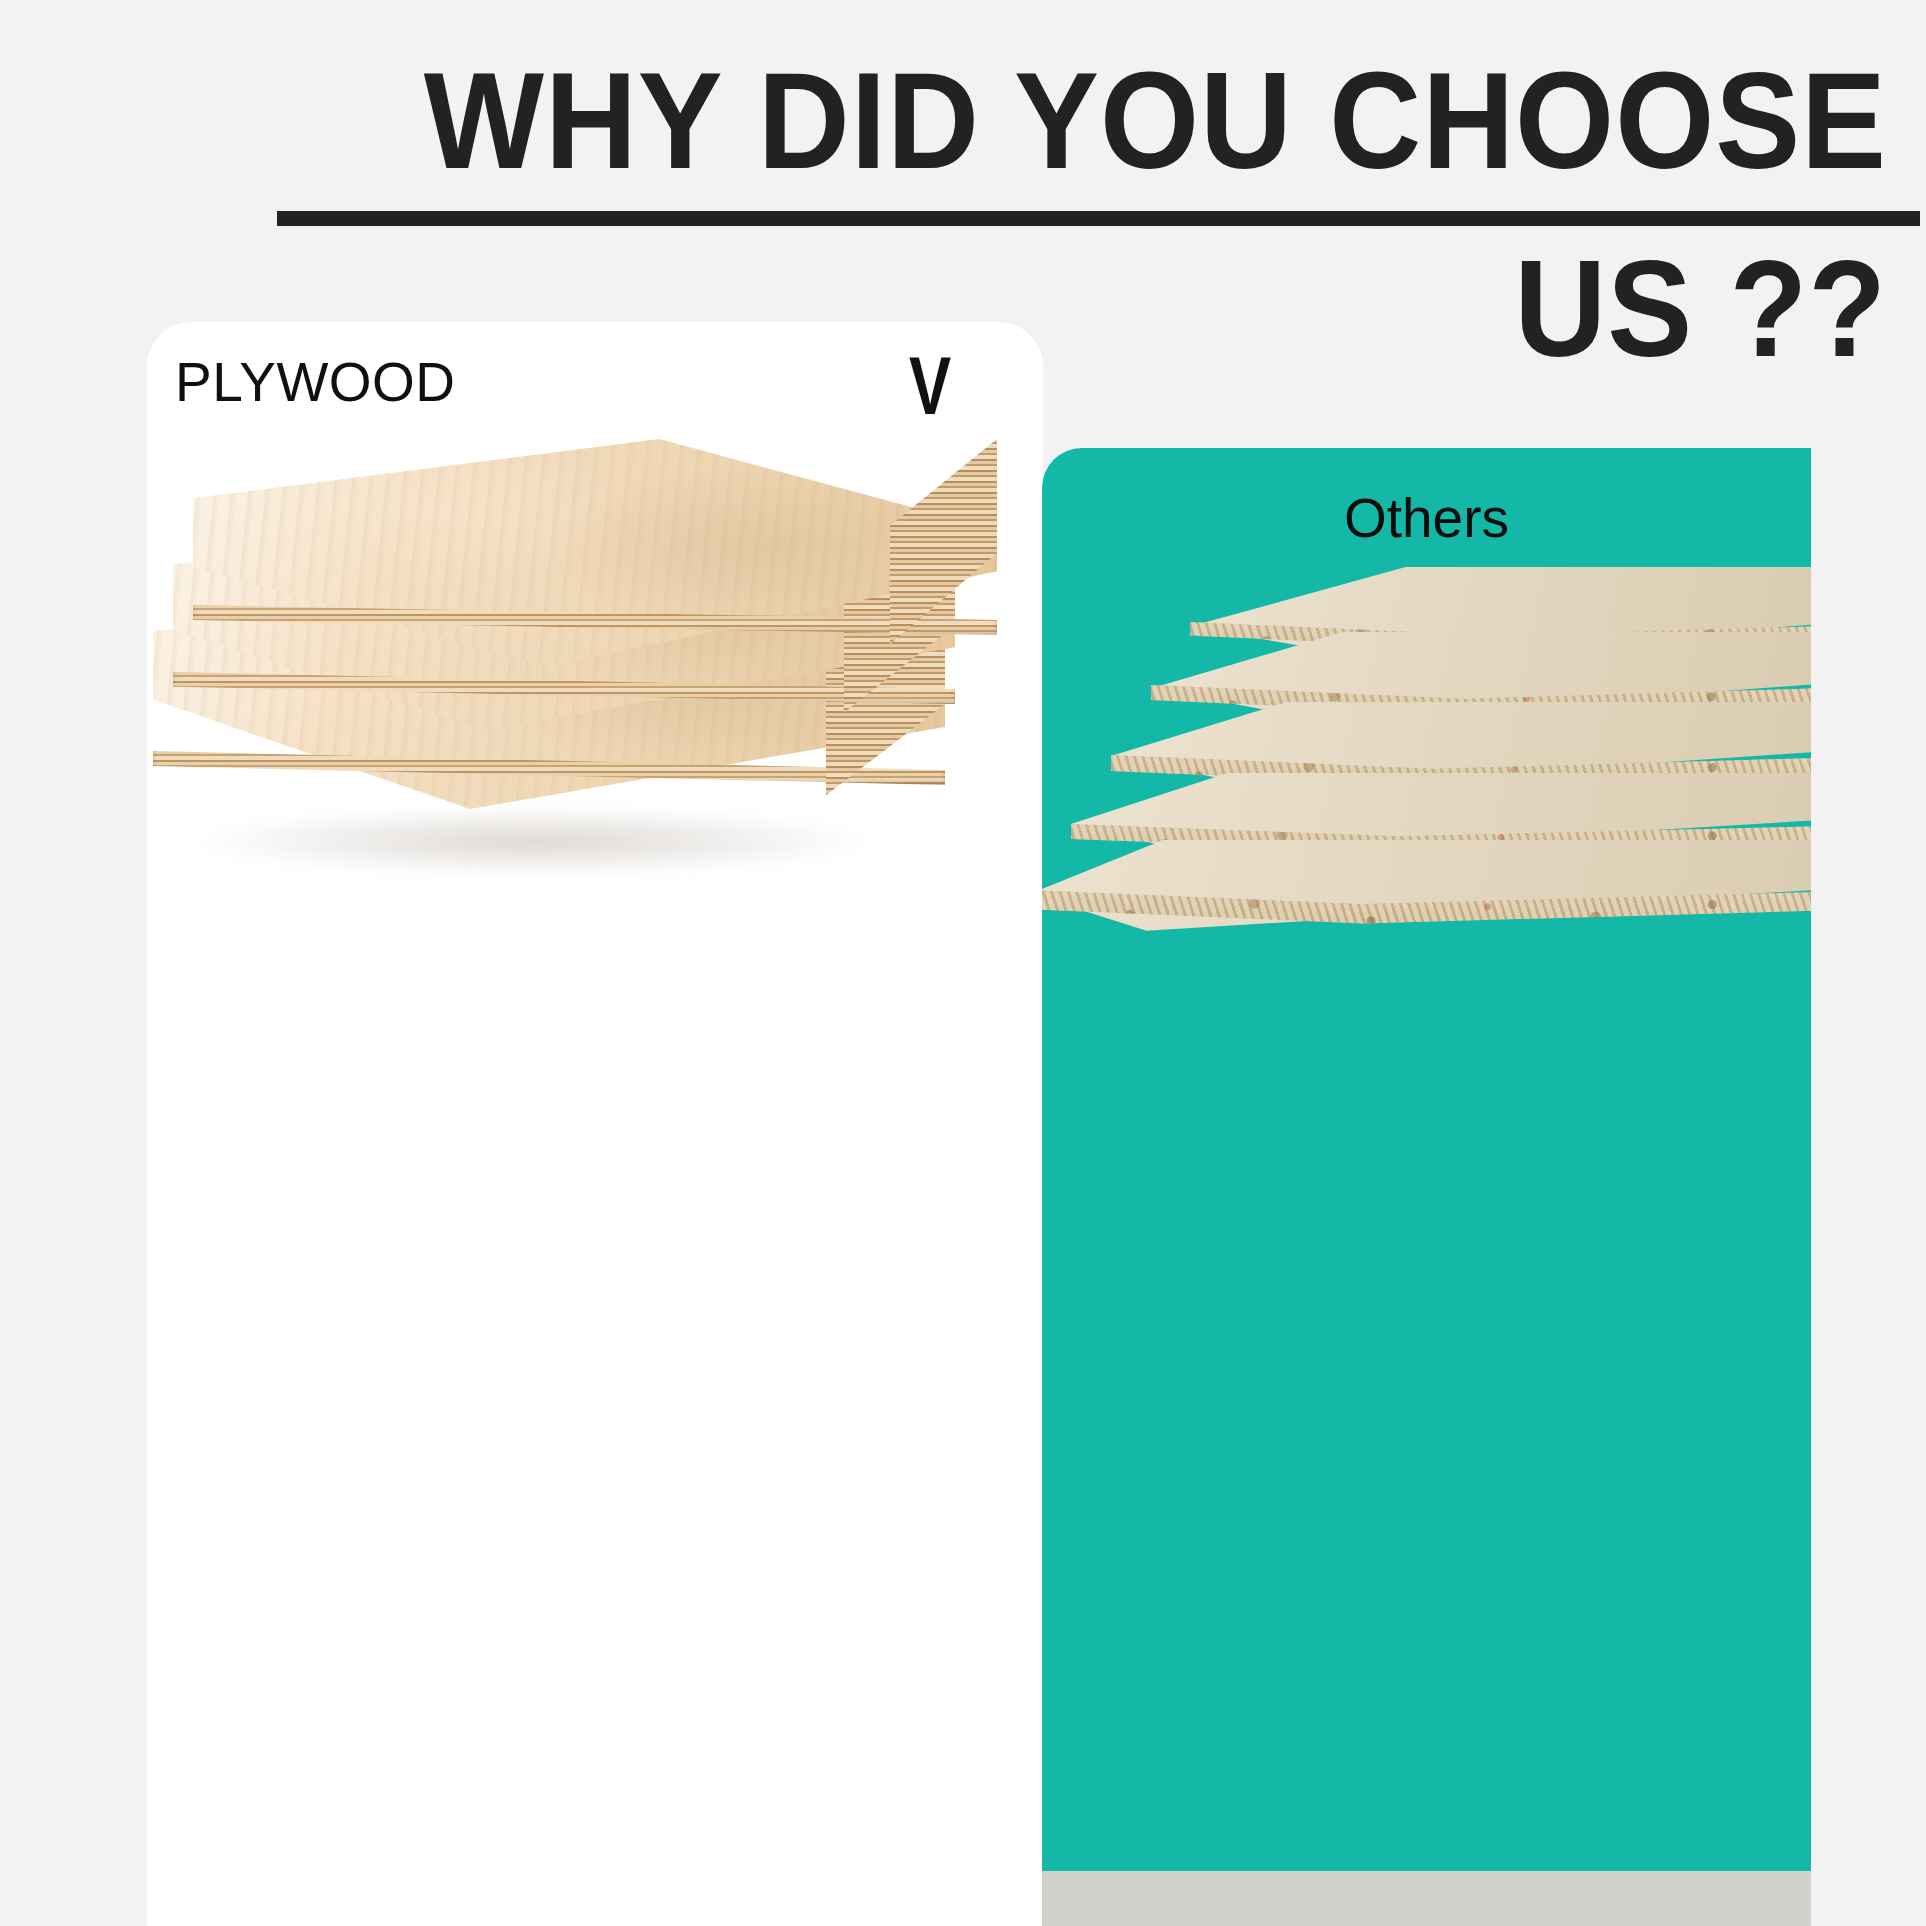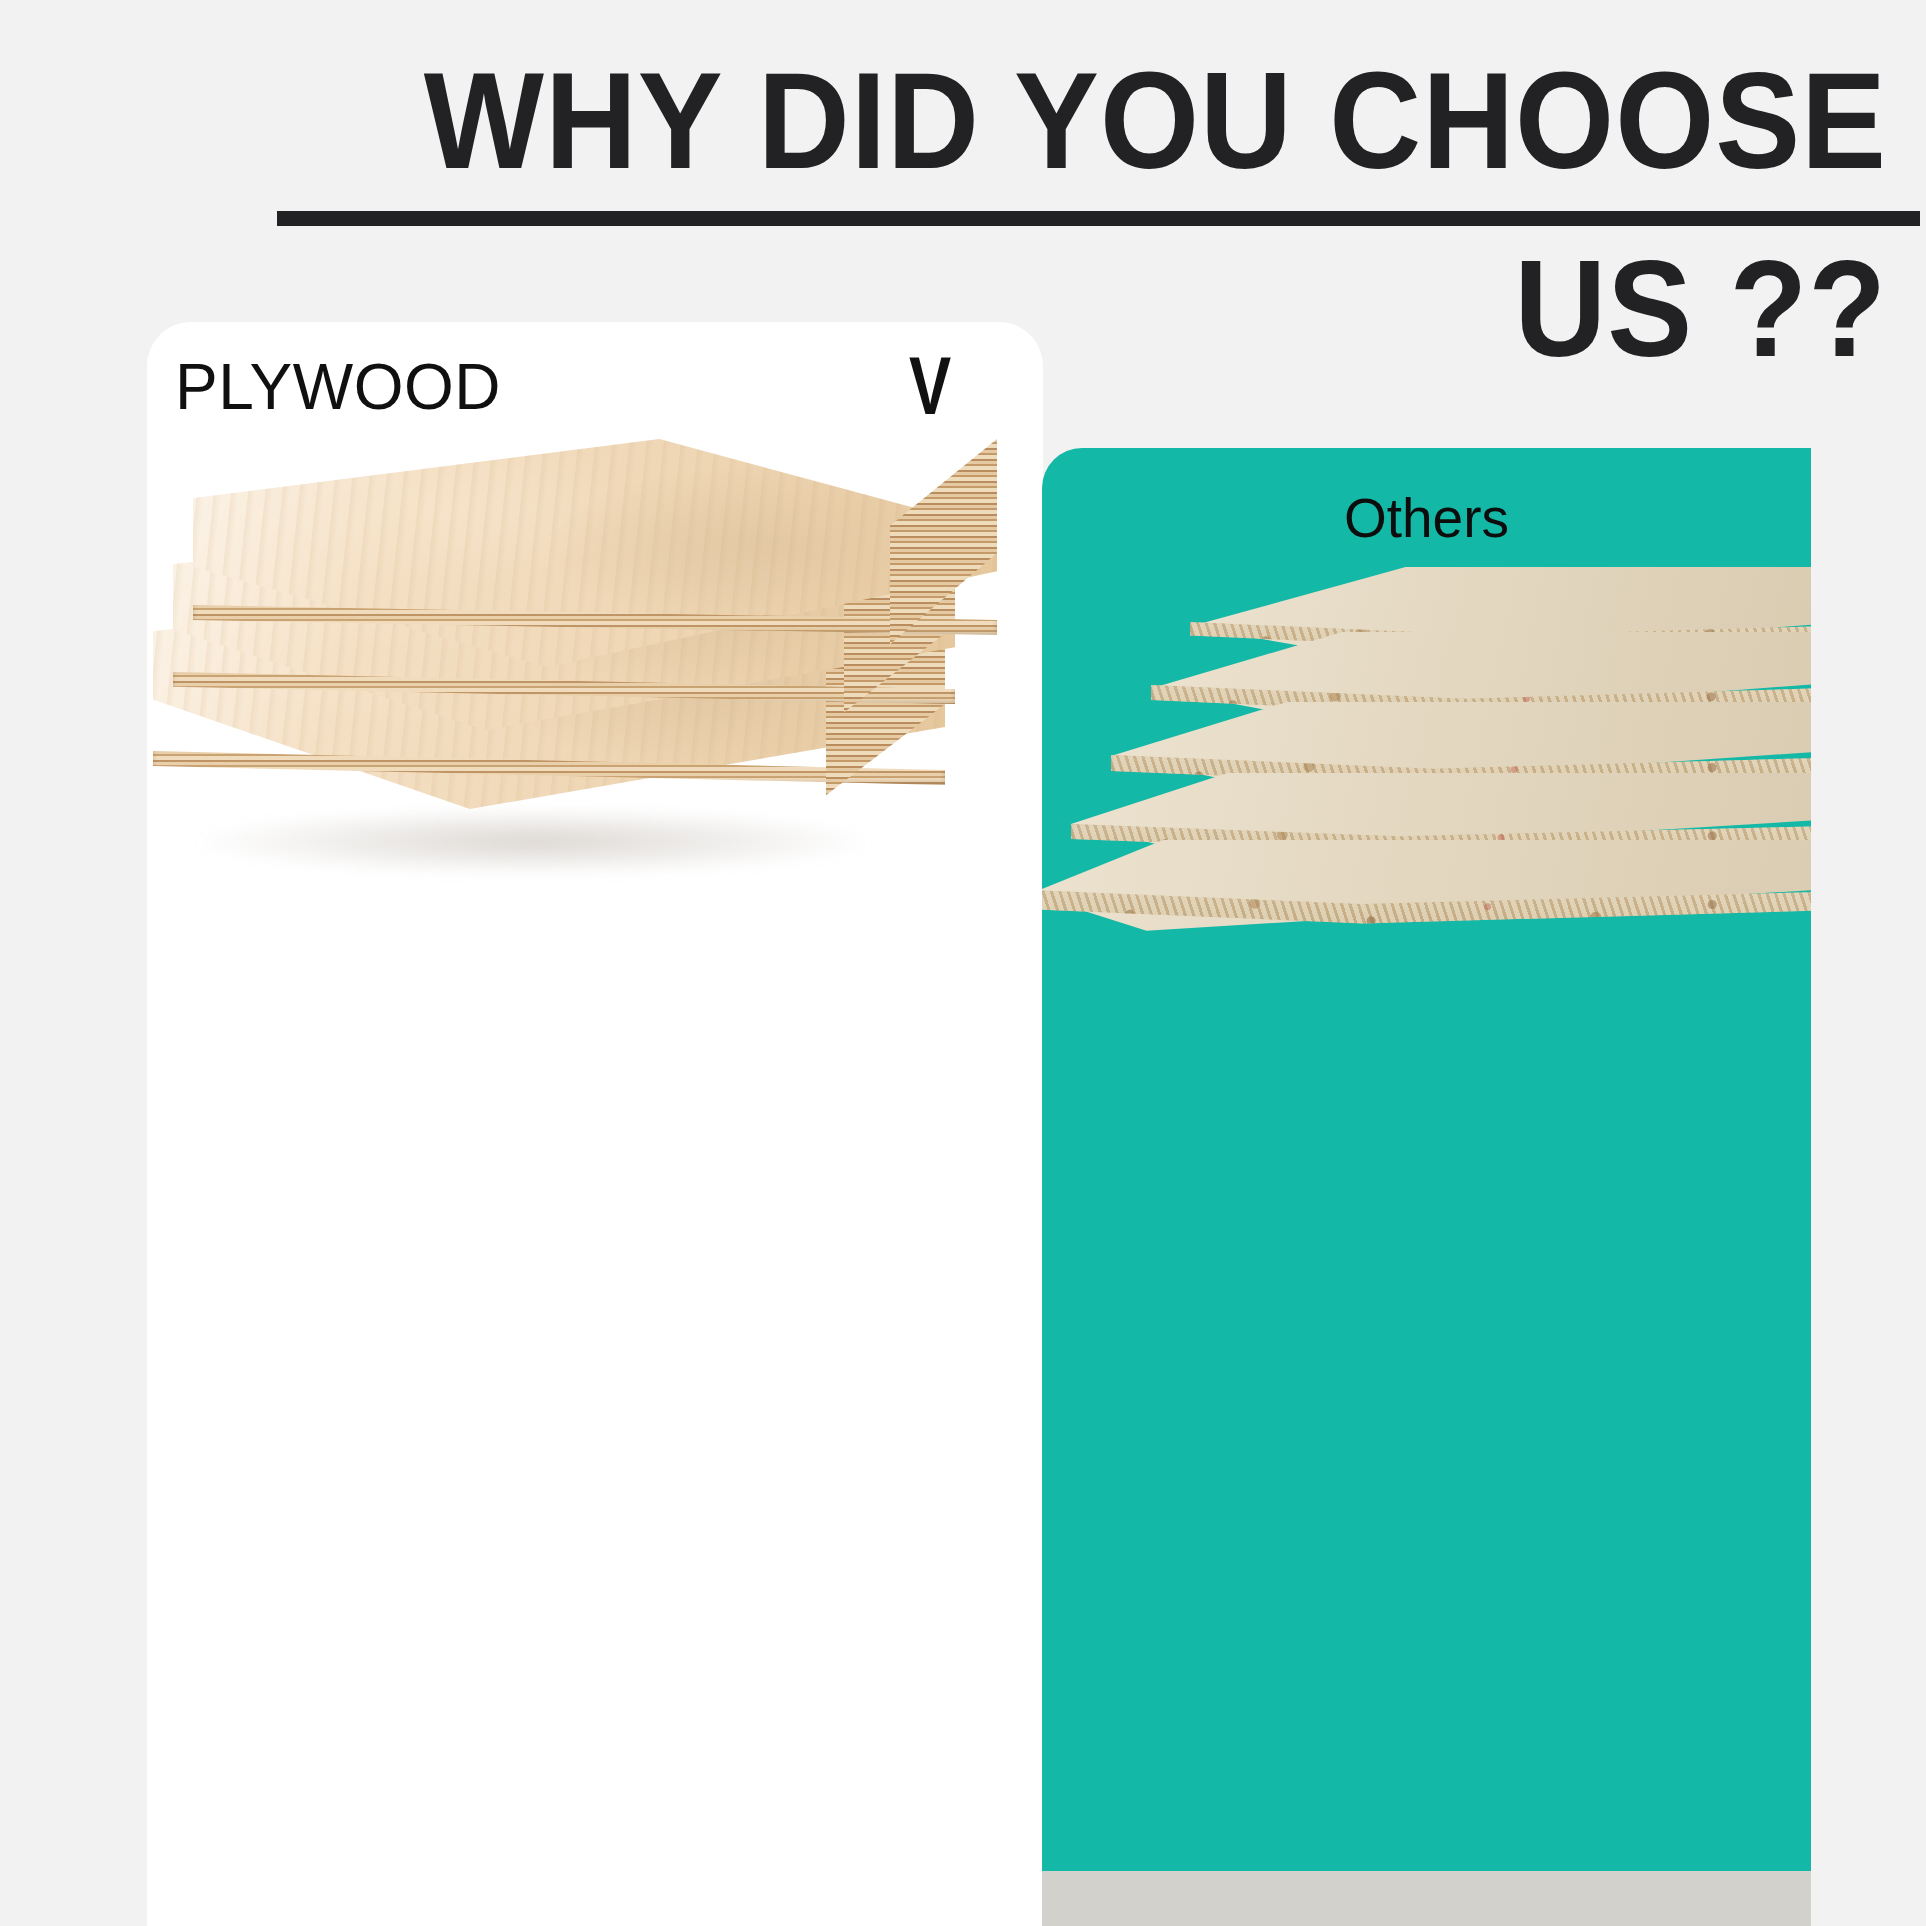--- a/index.html
+++ b/index.html
@@ -31,21 +31,21 @@
     white-space:nowrap;
   }
 
   
   .card-left{
     position:absolute;left:147px;top:322px;width:896px;height:1605px;
     background:#ffffff;border-radius:44px 44px 0 0;overflow:hidden;
   }
   .plywood-label{
     position:absolute;left:28px;top:28px;
-    font-size:64px;color:#101010;font-weight:400;letter-spacing:0.5px;
+    font-size:55px;color:#101010;font-weight:400;letter-spacing:0.5px;
   }
   .v-mark{
     position:absolute;left:762px;top:32px;
     font-size:81px;font-weight:800;color:#111;line-height:.8;
     transform:scaleX(.78);transform-origin:left top;
   }
 
   
   .ply-photo{position:absolute;left:0;top:109px;width:896px;height:510px;}
   .ply-shadow{

